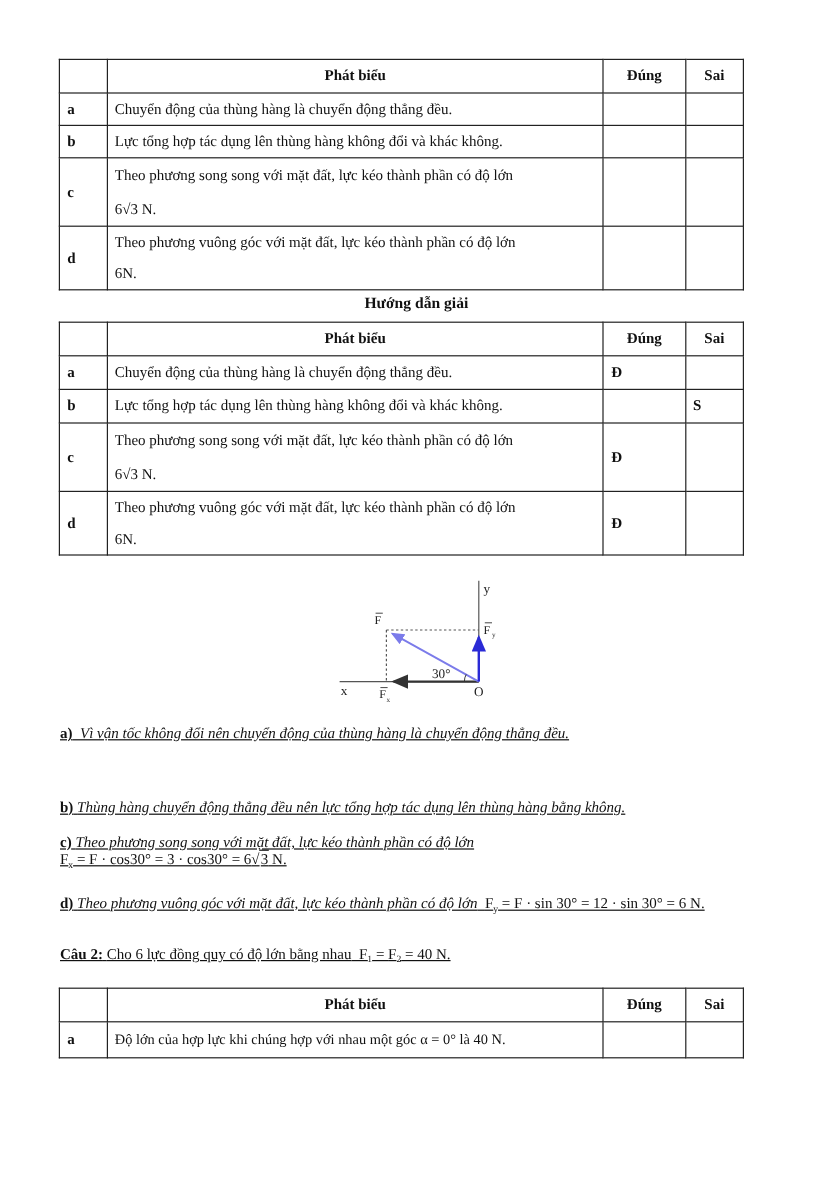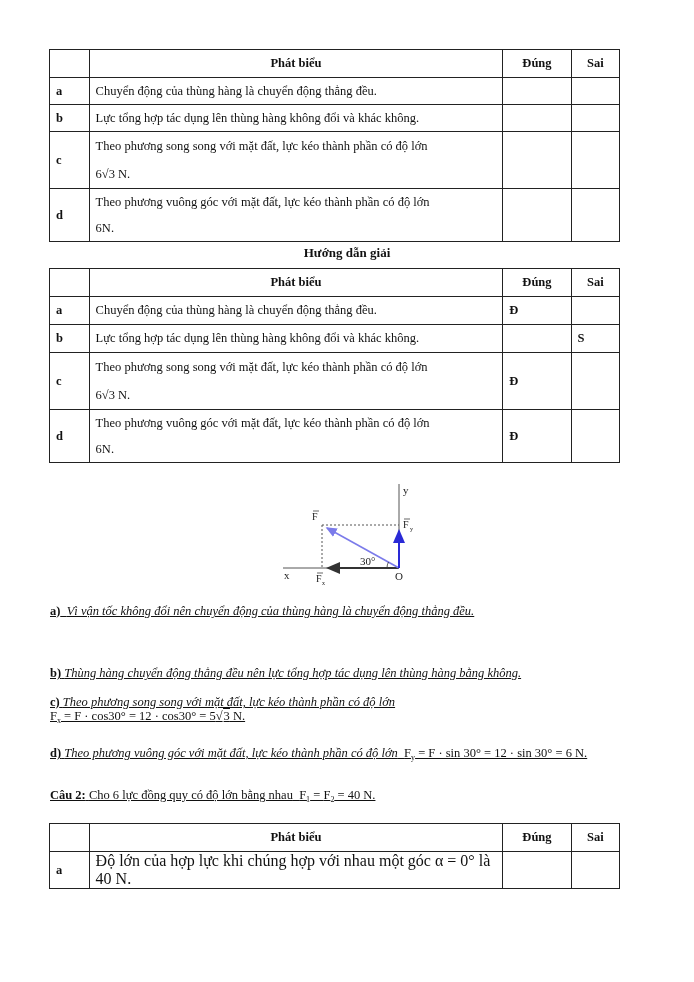--- a/index.html
+++ b/index.html
@@ -170,21 +170,21 @@
 </div>
 <div class="para" style="top:666px;">
   <b>b)</b>
   <i>Thùng hàng chuyển động thẳng đều nên lực tổng hợp tác dụng lên thùng hàng bằng không.</i>
 </div>
 <div class="para" style="top:695px;">
   <b>c)</b>
   <i>Theo phương song song với mặt đất, lực kéo thành phần có độ lớn</i>
 </div>
 <div class="para math" style="top:709px;">
-  <span>F</span><span class="sub">x</span><span> = F · cos30° = 12 · cos30° = 5</span>√<span class="sqrt">3</span><span> N.</span>
+  <span>F</span><span class="sub">x</span><span> = F · cos30° = 3 · cos30° = 6</span>√<span class="sqrt">3</span><span> N.</span>
 </div>
 <div class="para" style="top:746px;">
   <b>d)</b>
   <i>Theo phương vuông góc với mặt đất, lực kéo thành phần có độ lớn</i>&nbsp;
   <span class="math"><span>F</span><span class="sub">y</span><span> = F · sin 30° = 12 · sin 30° = 6 N.</span></span>
 </div>
 <div class="para" style="top:788px;">
   <b>Câu 2:</b>
   <span>Cho 6 lực đồng quy có độ lớn bằng nhau</span>&nbsp;
   <span class="math"><span>F</span><span class="sub">1</span> = <span>F</span><span class="sub">2</span><span> = 40 N.</span></span>
@@ -199,18 +199,18 @@
     </colgroup>
   <tbody>
       <tr>
     <th></th>
     <th>Phát biểu</th>
     <th>Đúng</th>
     <th>Sai</th>
   </tr>
   <tr style="height:30px">
     <td class="lbl">a</td>
-    <td style="font-size:16px">Độ lớn của hợp lực khi chúng hợp với nhau một góc α = 0° là 40 N.</td>
+    <td style="font-size:12px">Độ lớn của hợp lực khi chúng hợp với nhau một góc α = 0° là 40 N.</td>
     <td></td>
     <td></td>
   </tr>
 </tbody>
   </table>
 
 </body></html>

